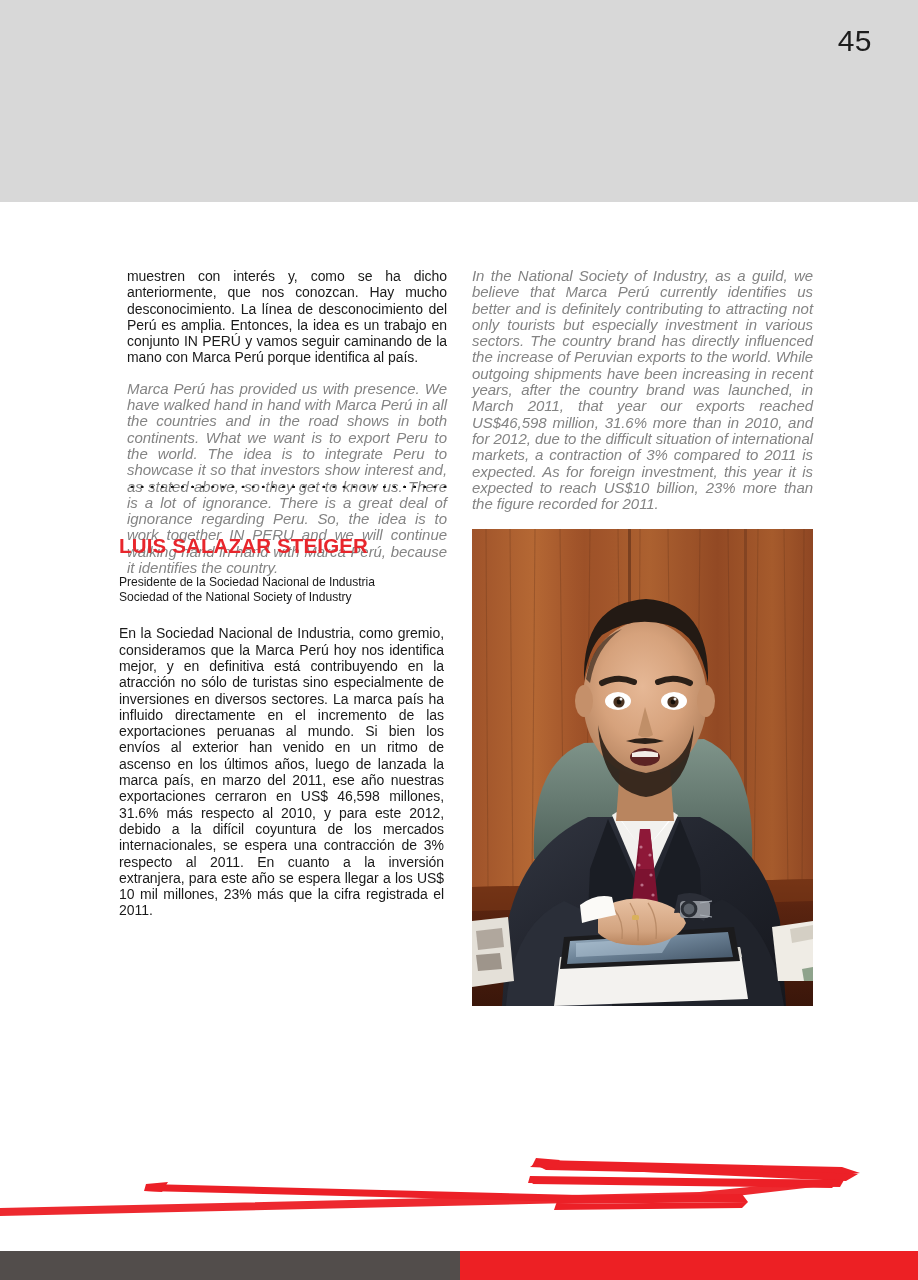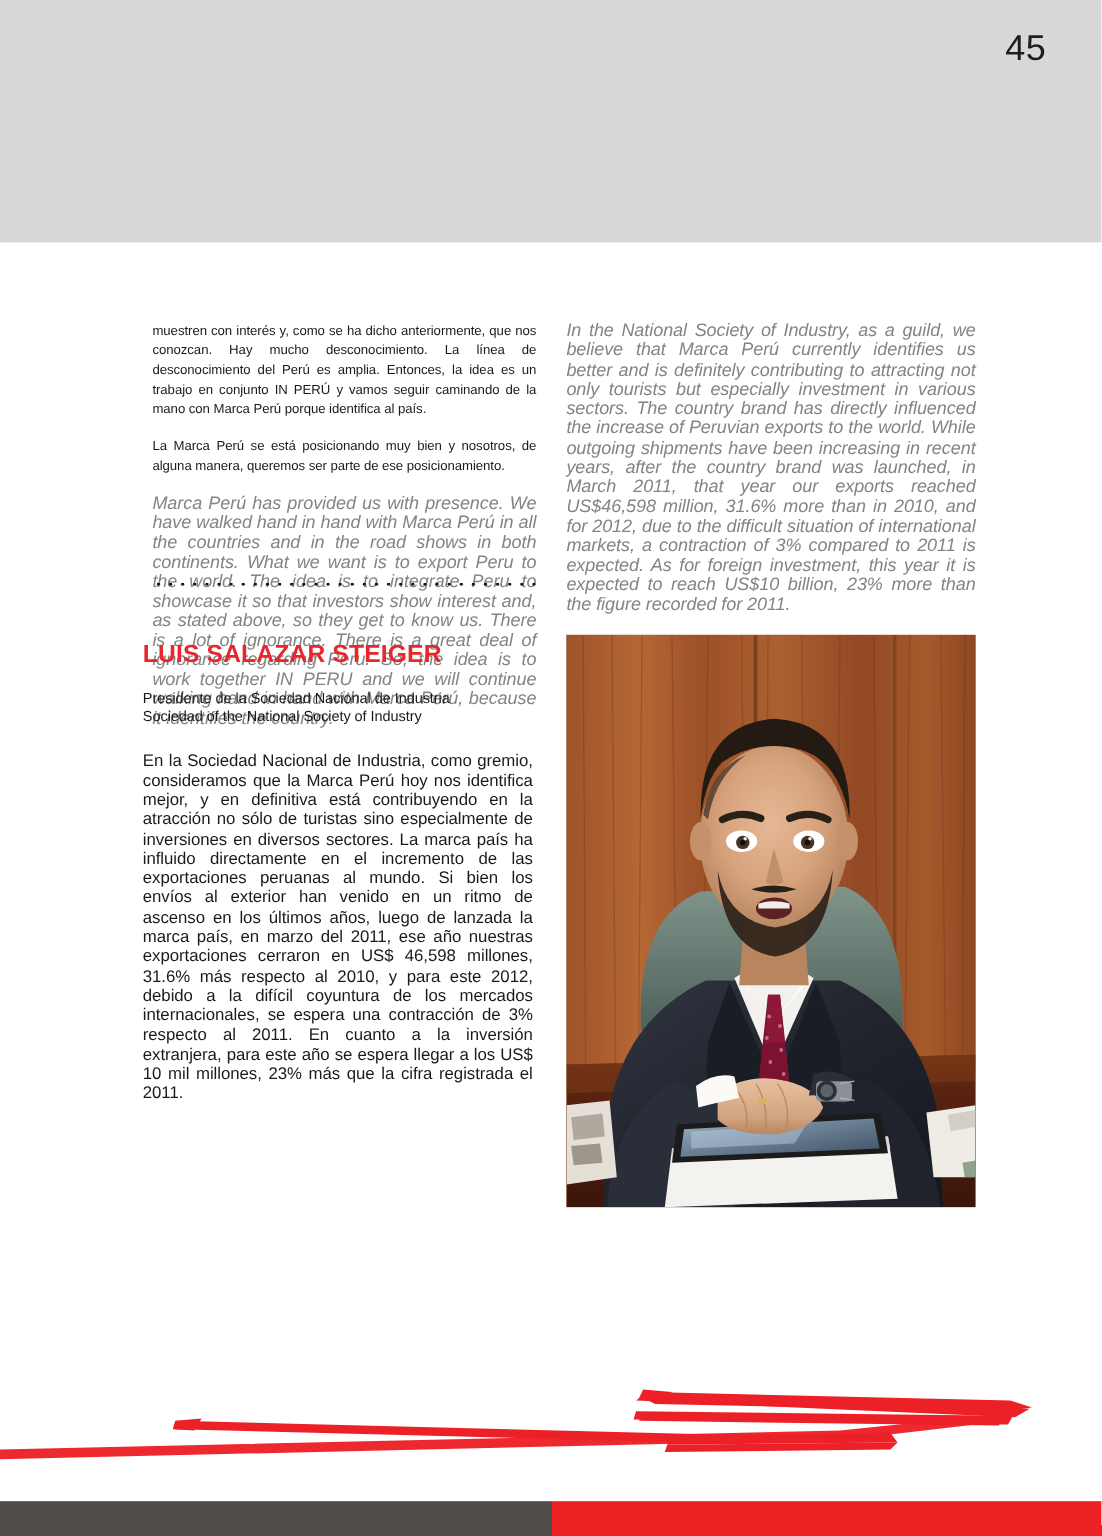--- a/index.html
+++ b/index.html
@@ -56,21 +56,21 @@
   }
 
   .col-right {
     position: absolute;
     left: 472px;
     top: 66px;
     width: 341px;
   }
 
   p.body-text {
-    font-size: 11px;
+    font-size: 14px;
     line-height: 16.3px;
     color: #1a1a1a;
     text-align: justify;
     margin-bottom: 15px;
     letter-spacing: -0.05px;
   }
 
   p.body-text:last-child { margin-bottom: 0; }
 
   p.italic-text {
@@ -183,21 +183,20 @@
 
 <div class="page">
 
   <div class="header-band"></div>
   <div class="page-number">45</div>
 
   <div class="content">
 
     <div class="col-left">
       <p class="body-text">muestren con interés y, como se ha dicho anteriormente, que nos conozcan. Hay mucho desconocimiento. La línea de desconocimiento del Perú es amplia. Entonces, la idea es un trabajo en conjunto IN PERÚ y vamos seguir caminando de la mano con Marca Perú porque identifica  al país.</p>
-      <p class="body-text">La Marca Perú se está posicionando muy bien y nosotros, de alguna manera, queremos ser parte de ese posicionamiento.</p>
       <p class="italic-text">Marca Perú has provided us with presence. We have walked hand in hand with Marca Perú in all the countries and in the road shows in both continents. What we want is to export Peru to the world. The idea is to integrate Peru to showcase it so that investors show interest and, as stated above, so they get to know us. There is a lot of ignorance. There is a great deal of ignorance regarding Peru. So, the idea is to work together IN PERU and we will continue walking hand in hand with Marca Perú, because it identifies the country.</p>
     </div>
 
     <div class="col-right">
       <p class="italic-text">In the National Society of Industry, as a guild, we believe that Marca Perú currently identifies us better and is definitely contributing to attracting not only tourists but especially investment in various sectors. The country brand has directly influenced the increase of Peruvian exports to the world. While outgoing shipments have been increasing in recent years, after the country brand was launched, in March 2011, that year our exports reached US$46,598 million, 31.6% more than in 2010, and for 2012, due to the difficult situation of international markets, a contraction of 3% compared to 2011 is expected. As for foreign investment, this year it is expected to reach US$10 billion, 23% more than the figure recorded for 2011.</p>
     </div>
 
   </div>
 
   <div class="dot-separator"></div>

